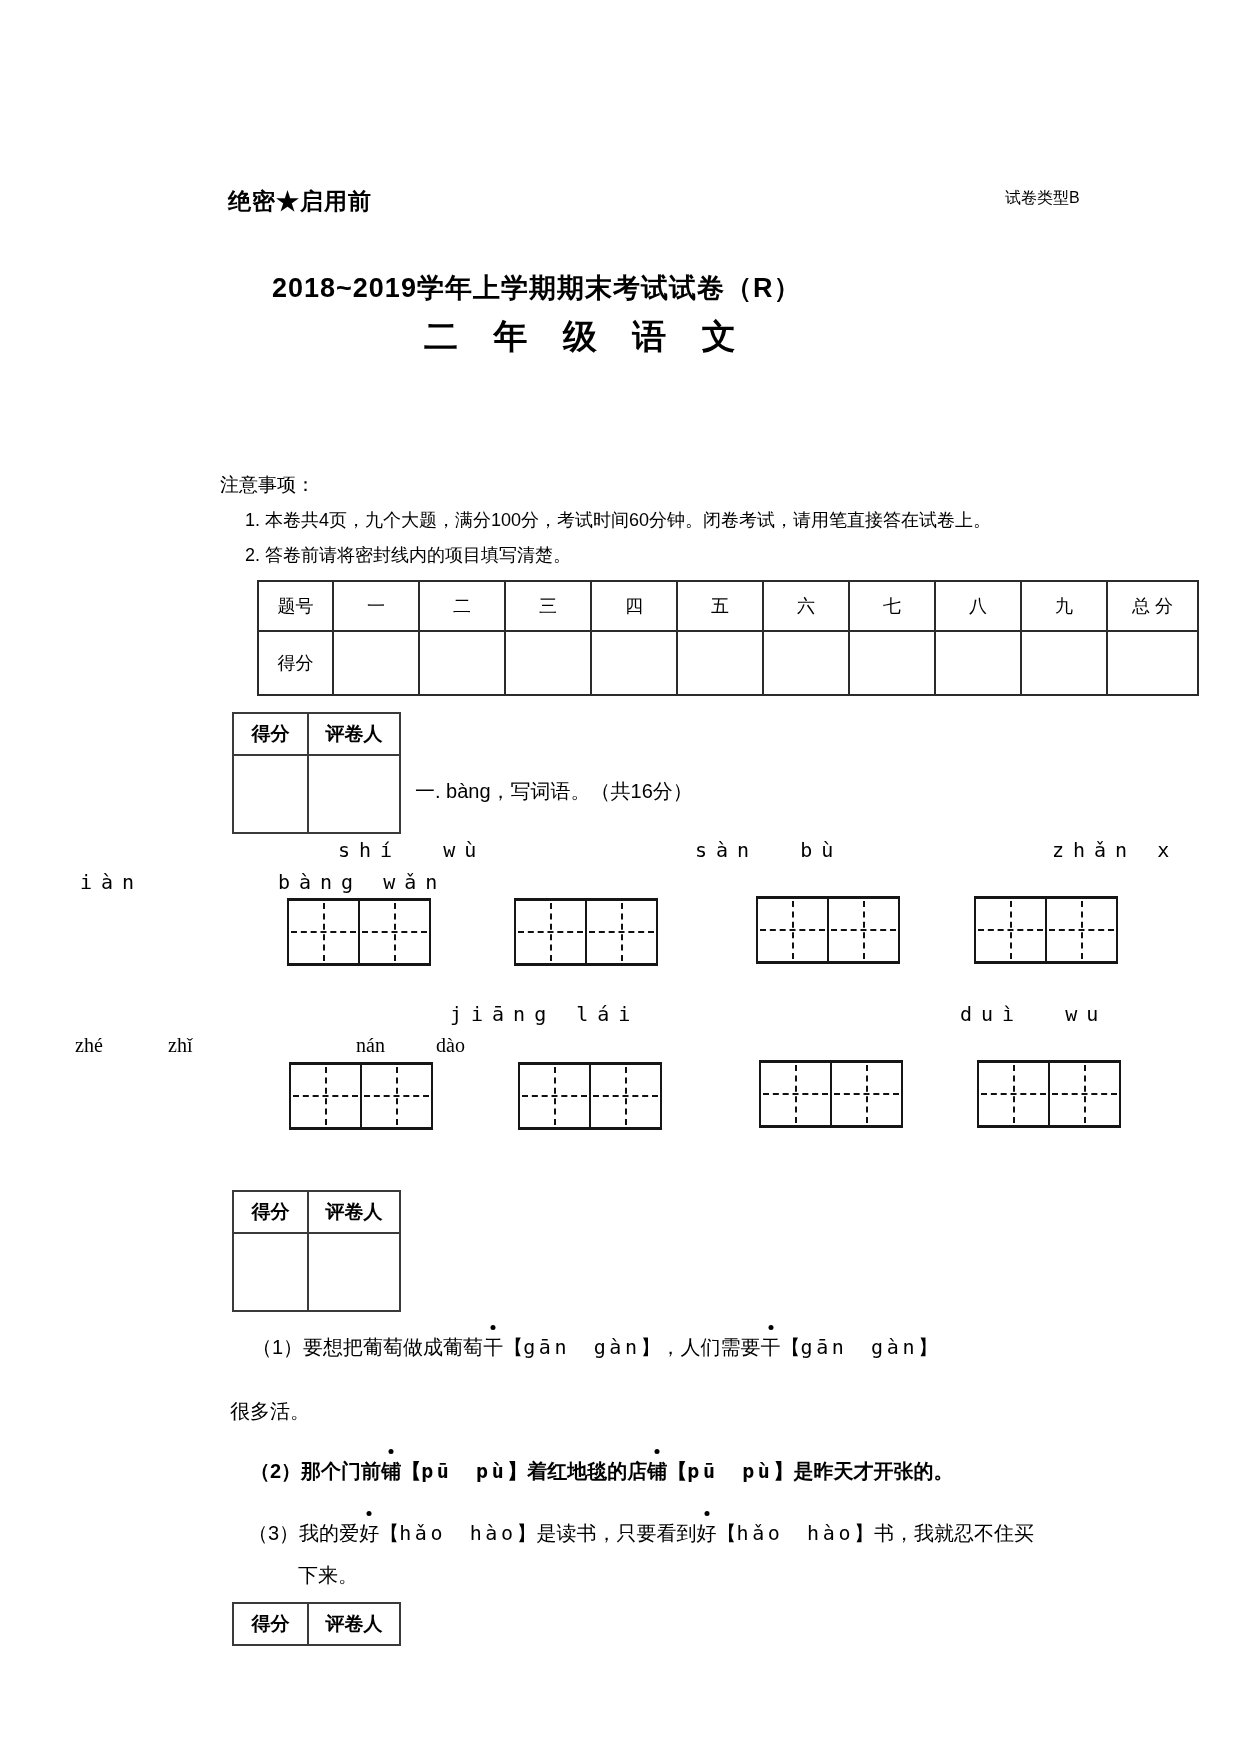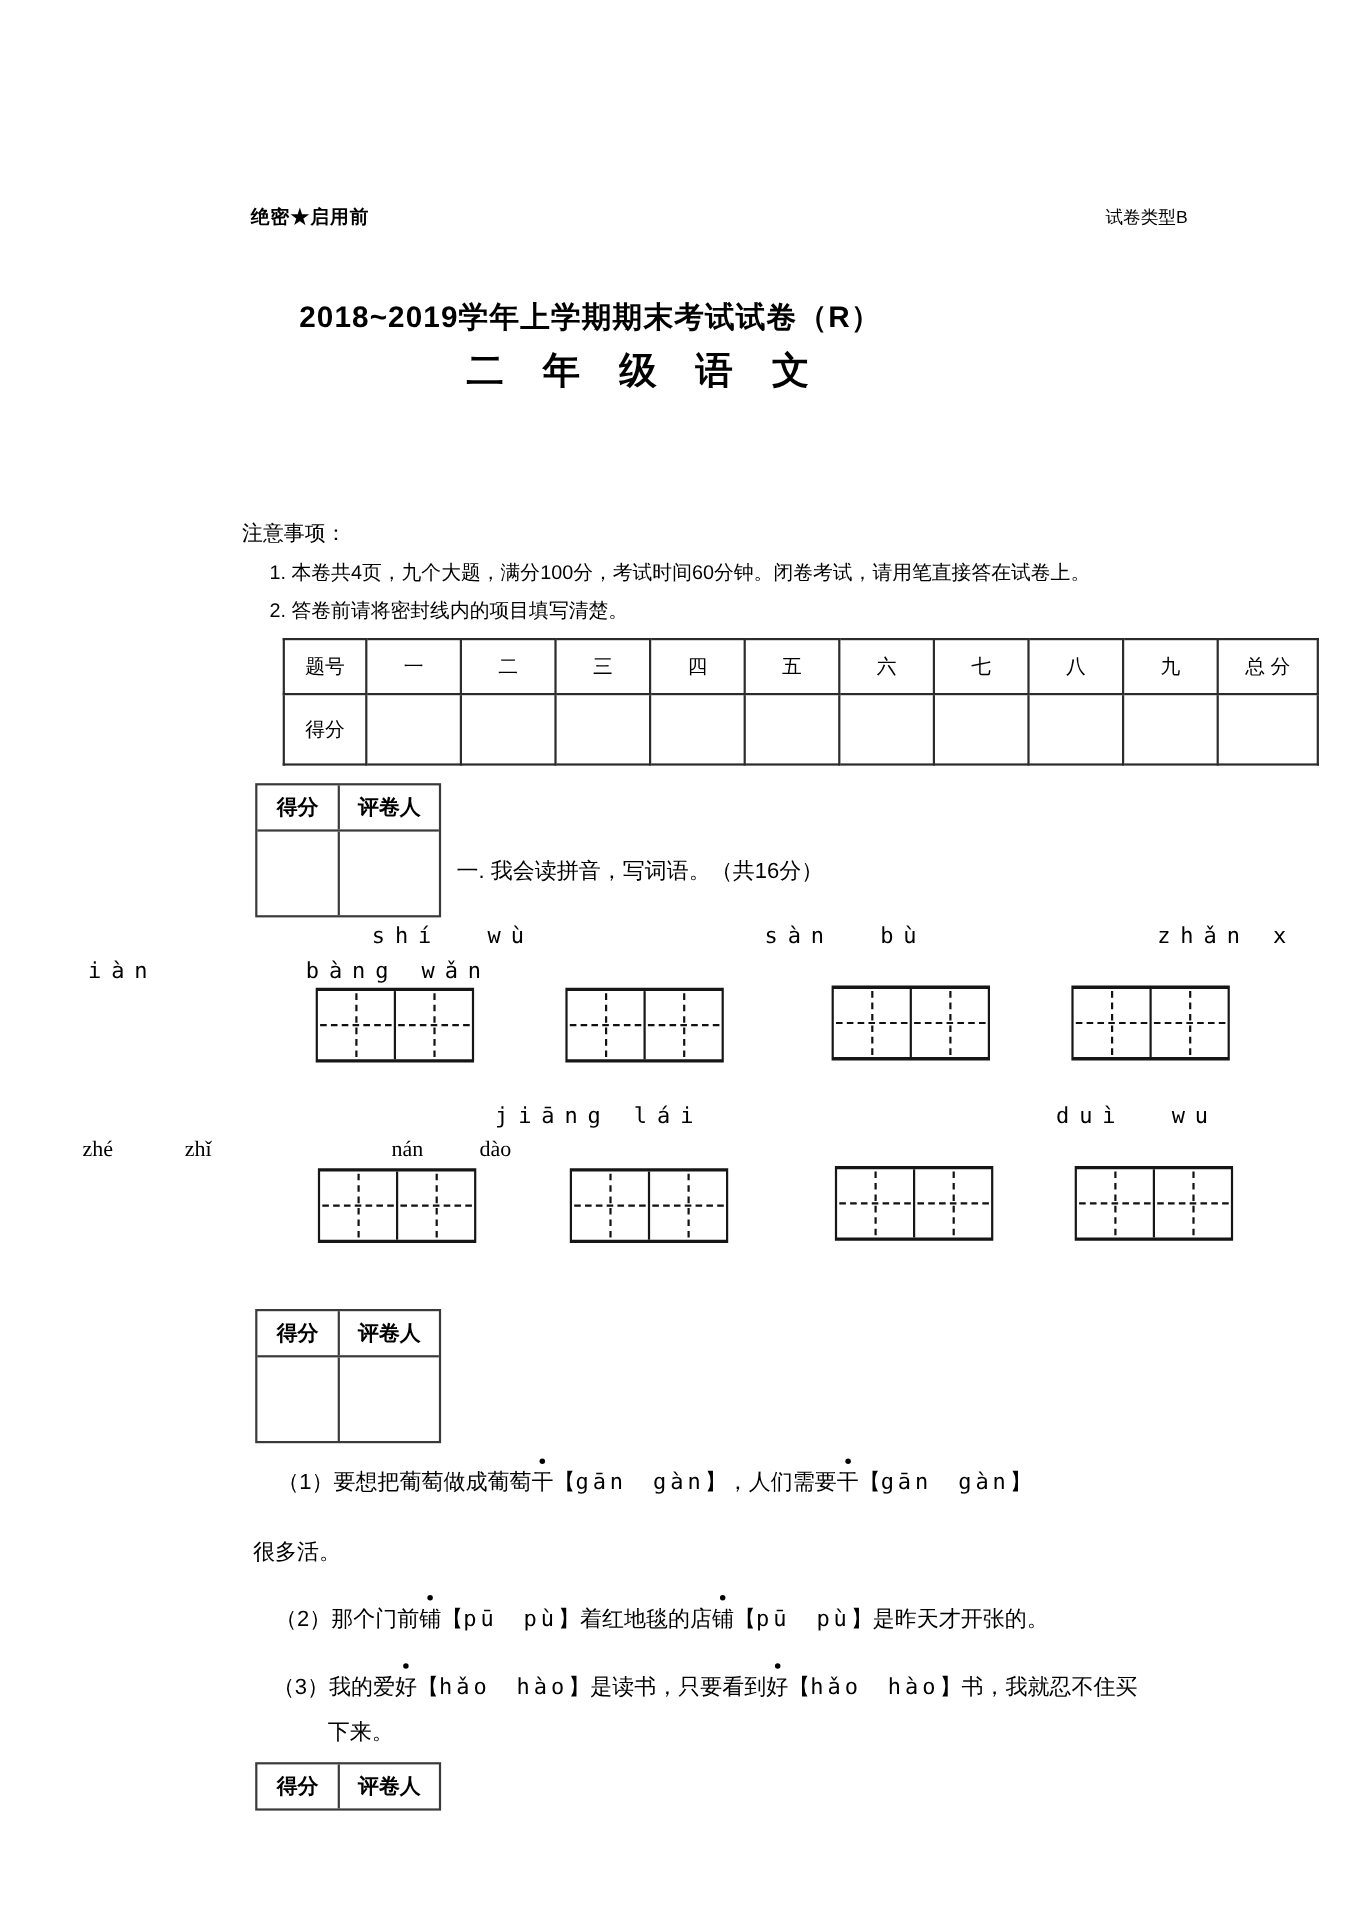--- a/index.html
+++ b/index.html
@@ -3,21 +3,21 @@
 <meta charset="utf-8">
 <style>
   html,body{margin:0;padding:0;background:#e8e8e8;}
   .page{
     position:relative;width:1241px;height:1754px;margin:0 auto;
     background:#ffffff;color:#000;
     font-family:"Liberation Sans",sans-serif;
     overflow:hidden;
   }
   .abs{position:absolute;}
-  .classification{font-size:17px;font-weight:bold;letter-spacing:1px;font-family:Liberation Serif, serif;}
+  .classification{font-size:23px;font-weight:bold;letter-spacing:1px;font-family:Liberation Serif, serif;}
   .paper-type{font-size:16px;}
   .exam-title{font-size:27px;font-weight:bold;letter-spacing:1px;}
   .exam-subject{font-size:34px;font-weight:bold;word-spacing:18px;letter-spacing:4px;}
   .notice-head{font-size:19px;font-weight:500;}
   .notice-item{font-size:18px;}
   
   table.score-table{border-collapse:collapse;table-layout:fixed;margin-left:29px;}
   table.score-table td{
     border:2px solid #2b2b2b;text-align:center;vertical-align:middle;
     font-size:18px;padding:0;
@@ -134,21 +134,21 @@
     <div class="sb-row head">
       <div class="sb-cell">得分</div>
       <div class="sb-cell">评卷人</div>
     </div>
     <div class="sb-row body">
       <div class="sb-cell"></div>
       <div class="sb-cell"></div>
     </div>
   </div>
 
-  <div class="abs q-title" style="left:415px;top:778px;">一. 我会读拼音，写词语。（共16分）</div>
+  <div class="abs q-title" style="left:415px;top:778px;">一. bàng，写词语。（共16分）</div>
 
   <div class="abs py-mono" style="left:338px;top:838px;">shí  wù</div>
   <div class="abs py-mono" style="left:695px;top:838px;">sàn  bù</div>
   <div class="abs py-mono" style="left:1052px;top:838px;">zhǎn x</div>
 
   <div class="abs py-mono" style="left:80px;top:870px;">iàn</div>
   <div class="abs py-mono" style="left:278px;top:870px;">bàng wǎn</div>
 
   <div class="tzg-group" style="left:287px;top:898px;">
     <div class="tzg-cell"></div>
@@ -199,21 +199,21 @@
     </div>
     <div class="sb-row body">
       <div class="sb-cell"></div>
       <div class="sb-cell"></div>
     </div>
   </div>
 
 
   <div class="abs sub-line" style="left:252px;top:1334px;"><span>（1）要想把葡萄做成葡萄</span><span class="em-char">干</span><span>【</span><span class="py-inline">gān　gàn</span><span>】，人们需要</span><span class="em-char">干</span><span>【</span><span class="py-inline">gān　gàn</span><span>】</span></div>
   <div class="abs sub-line" style="left:230px;top:1398px;">很多活。</div>
-  <div class="abs sub-line" style="left:250px;top:1458px;"><span>（2）那个门前</span><span class="em-char">铺</span><span>【</span><span class="py-inline">pū　pù</span><span>】着红地毯的店</span><span class="em-char">铺</span><span>【</span><span class="py-inline">pū　pù</span><span>】是昨天才开张的。</span></div>
+  <div class="abs sub-line" style="left:250px;top:1458px;font-weight:bold;"><span>（2）那个门前</span><span class="em-char">铺</span><span>【</span><span class="py-inline">pū　pù</span><span>】着红地毯的店</span><span class="em-char">铺</span><span>【</span><span class="py-inline">pū　pù</span><span>】是昨天才开张的。</span></div>
   <div class="abs sub-line" style="left:248px;top:1520px;"><span>（3）我的爱</span><span class="em-char">好</span><span>【</span><span class="py-inline">hǎo　hào</span><span>】是读书，只要看到</span><span class="em-char">好</span><span>【</span><span class="py-inline">hǎo　hào</span><span>】书，我就忍不住买</span></div>
   <div class="abs sub-line" style="left:298px;top:1562px;">下来。</div>
 
   <div class="score-box abs" style="left:232px;top:1602px;">
     <div class="sb-row head">
       <div class="sb-cell">得分</div>
       <div class="sb-cell">评卷人</div>
     </div>
   </div>
 

